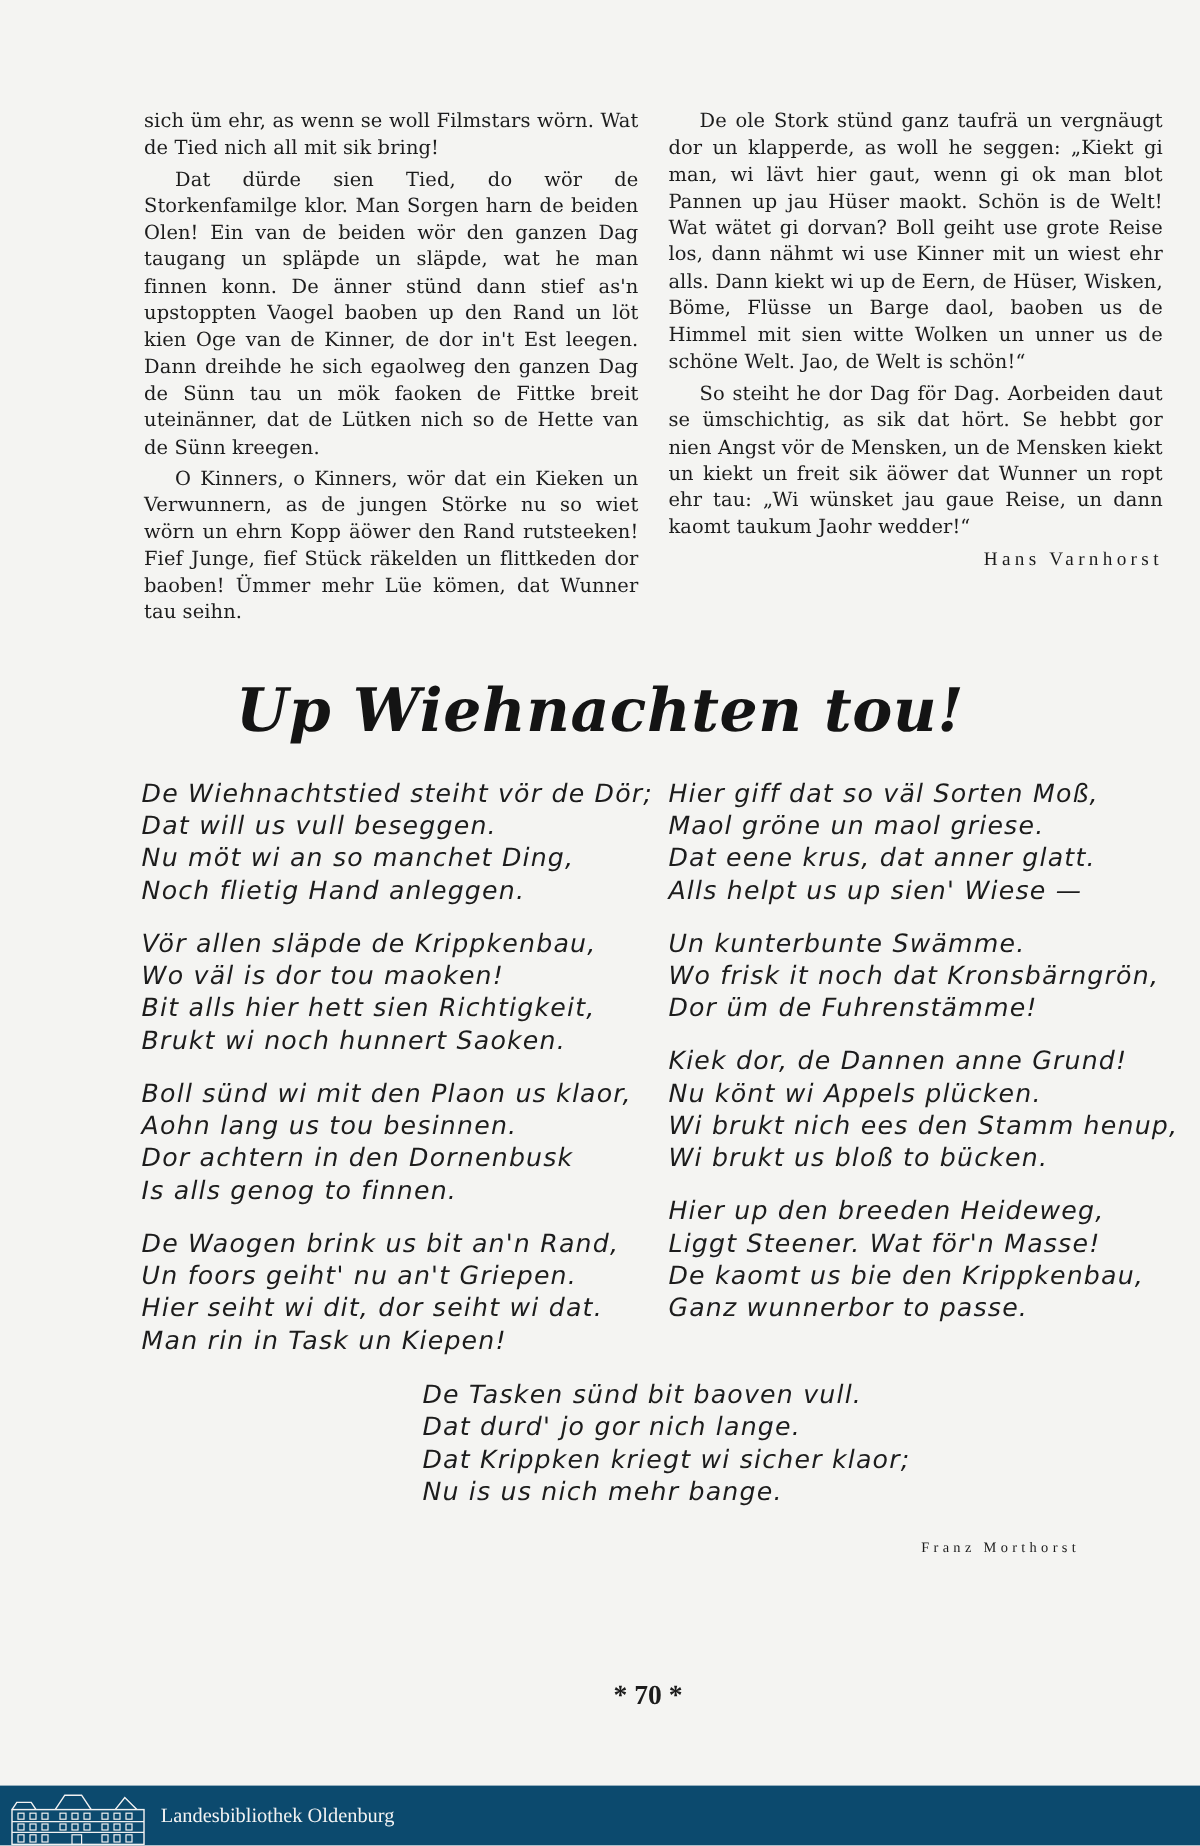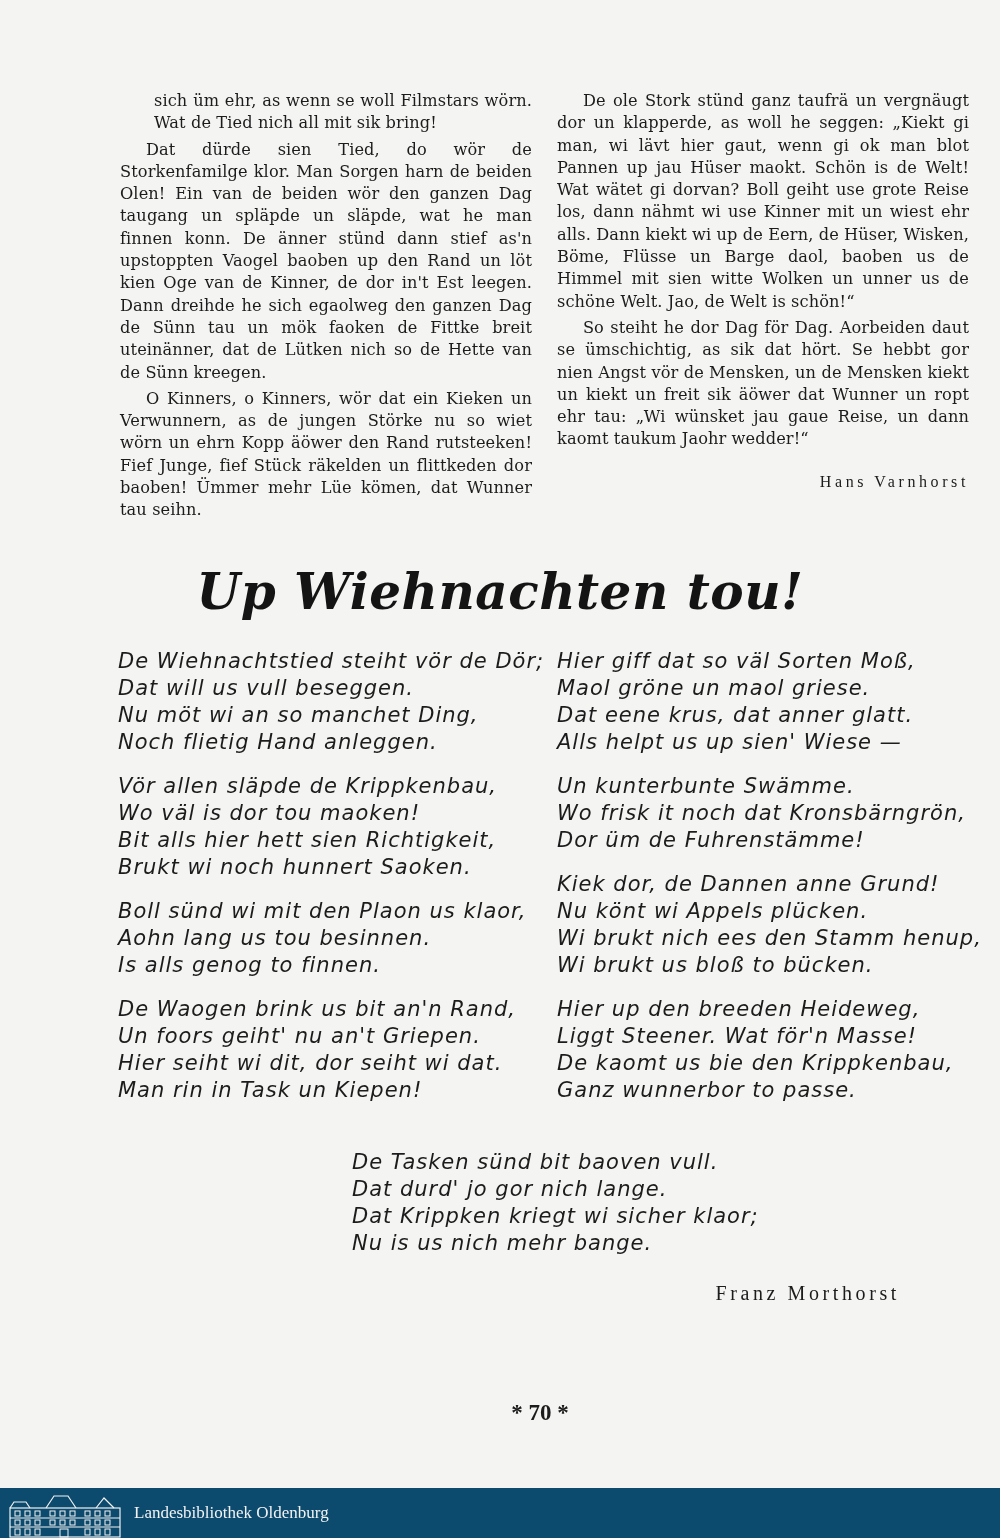--- a/index.html
+++ b/index.html
@@ -9,43 +9,43 @@
     font-family: "DejaVu Serif", "Liberation Serif", serif;
   }
   .prose-col {
     position: absolute; top: 90px; width: 412px;
     font-size: 16.2px; line-height: 22.3px; text-align: justify;
     letter-spacing: 0.1px;
   }
   #col-left { left: 120px; }
   #col-right { left: 557px; }
   .prose-col p { margin: 0 0 4px 0; text-indent: 1.6em; }
-  .prose-col p.no-indent { text-indent: 0; margin-left: 34px; }
+  .prose-col p.no-indent { text-indent: 0; }
   .signature {
     text-align: right; letter-spacing: 3.6px; font-family: "Liberation Serif", serif;
-    font-size: 16px; margin-top: 20px;
+    font-size: 16px; margin-top: 5px;
   }
   .poem-title {
     position: absolute; top: 562px; left: 0; width: 1000px; text-align: center;
     font-family: "DejaVu Serif", serif; font-style: italic; font-weight: bold;
     font-size: 50px; letter-spacing: 0.5px; color: #141414;
   }
   .stanza-col {
     position: absolute; top: 648px; width: 430px;
     font-family: "DejaVu Sans", "Liberation Sans", sans-serif; font-style: italic;
     font-size: 21px; line-height: 27px; letter-spacing: 1px;
   }
   #stanzas-left { left: 118px; }
   #stanzas-right { left: 557px; }
   .stanza { margin-bottom: 17px; }
   .stanza div { white-space: nowrap; }
   #final-stanza { position: absolute; top: 1149px; left: 352px; }
   .poem-signature {
     position: absolute; top: 1282px; right: 100px;
-    font-family: "Liberation Serif", serif; font-size: 20px; letter-spacing: 3.6px;
+    font-family: "Liberation Serif", serif; font-size: 12px; letter-spacing: 3.6px;
   }
   .page-number {
     position: absolute; top: 1400px; left: 0; width: 1080px; text-align: center;
     font-family: "Liberation Serif", serif; font-weight: bold; font-size: 23px;
   }
   .footer-bar {
     position: absolute; left: 0; top: 1488px; width: 1000px; height: 50px;
     background: #0c4a6e; display: flex; align-items: center;
   }
   .footer-logo { width: 118px; height: 46px; margin-left: 6px; margin-top: 4px; }
@@ -80,20 +80,21 @@
   </div>
   <div class="stanza">
     <div>Vör allen släpde de Krippkenbau,</div>
     <div>Wo väl is dor tou maoken!</div>
     <div>Bit alls hier hett sien Richtigkeit,</div>
     <div>Brukt wi noch hunnert Saoken.</div>
   </div>
   <div class="stanza">
     <div>Boll sünd wi mit den Plaon us klaor,</div>
     <div>Aohn lang us tou besinnen.</div>
+    <div>Dor achtern in den Dornenbusk</div>
     <div>Is alls genog to finnen.</div>
   </div>
   <div class="stanza">
     <div>De Waogen brink us bit an'n Rand,</div>
     <div>Un foors geiht' nu an't Griepen.</div>
     <div>Hier seiht wi dit, dor seiht wi dat.</div>
     <div>Man rin in Task un Kiepen!</div>
   </div>
 </div>
 

